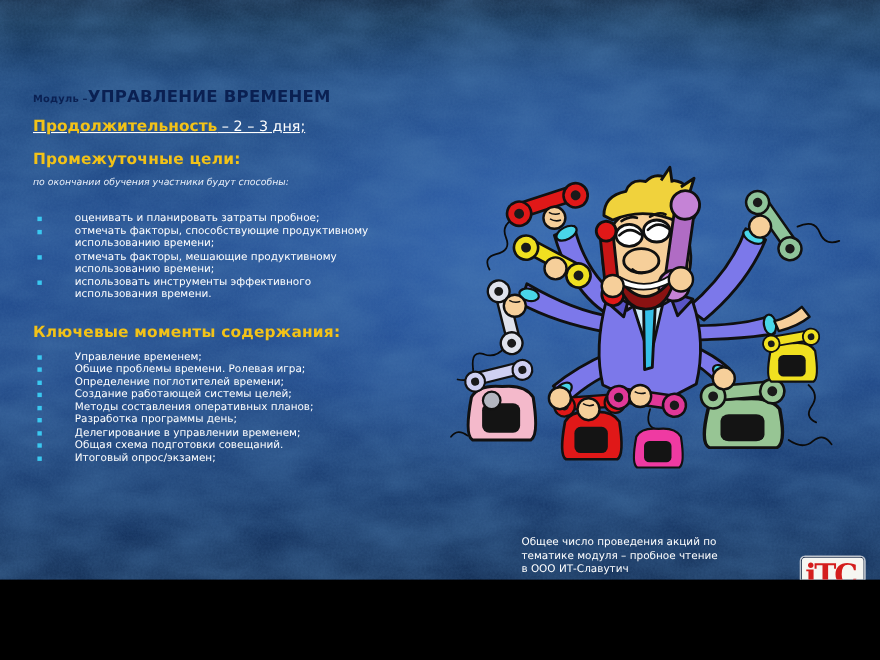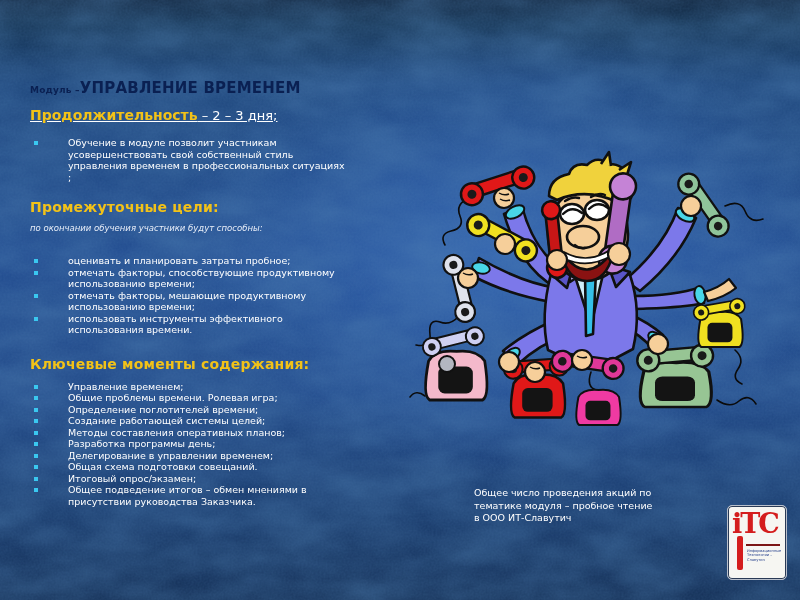--- a/index.html
+++ b/index.html
@@ -1,17 +1,17 @@
 <!DOCTYPE html>
 <html><head>
 <meta charset="utf-8">
 <style>
   html,body{margin:0;padding:0;background:#000;}
   .slide{
-    position:relative;width:800px;height:600px;overflow:hidden;
+    position:relative;width:800px;height:527px;overflow:hidden;
     font-family:"DejaVu Sans","Liberation Sans",sans-serif;
     background:
       radial-gradient(ellipse 540px 360px at 63% 42%, rgba(48,98,178,.9) 0%, rgba(48,98,178,0) 62%),
       linear-gradient(180deg,#0b1d33 0%,#12304f 4%,#173e74 14%,#1c468c 42%,#1a4182 66%,#123263 86%,#0b2348 100%);
   }
   .texture{position:absolute;left:0;top:0;pointer-events:none;}
   
   .content{position:absolute;left:30px;top:78px;width:380px;color:#fff;}
   .title-row{margin:0 0 10px 0;color:#0a2052;font-weight:bold;white-space:nowrap;}
   .title-prefix{font-size:9px;letter-spacing:.2px;}
@@ -68,26 +68,20 @@
   <div class="content">
 
     <div class="title-row">
       <span class="title-prefix">Модуль –</span><span class="title-main">УПРАВЛЕНИЕ ВРЕМЕНЕМ</span>
     </div>
 
     <div class="duration">
       <span class="lbl">Продолжительность</span><span class="val"> – 2 – 3 дня;</span>
     </div>
 
-    <div class="list m-intro">
-      <div class="b">
-        <span class="sq"></span>
-        <span class="bt">Обучение в модуле позволит участникам усовершенствовать свой собственный стиль управления временем в профессиональных ситуациях ;</span>
-      </div>
-    </div>
 
     <h2 class="h-s1">Промежуточные цели:</h2>
     <div class="note">по окончании обучения участники будут способны:</div>
     <div class="list m-s1">
       <div class="b">
           <span class="sq"></span>
           <span class="bt">оценивать и планировать затраты пробное;</span>
         </div>
       <div class="b">
           <span class="sq"></span>
@@ -136,24 +130,20 @@
       <div class="b">
           <span class="sq"></span>
           <span class="bt">Общая схема подготовки совещаний.</span>
         </div>
     </div>
 
     <div class="list">
       <div class="b">
           <span class="sq"></span>
           <span class="bt">Итоговый опрос/экзамен;</span>
-        </div>
-      <div class="b">
-          <span class="sq"></span>
-          <span class="bt">Общее подведение итогов – обмен мнениями в присутствии руководства Заказчика.</span>
         </div>
     </div>
   </div>
 
   <svg class="illu" viewBox="0 0 390 300" aria-hidden="true">
     <defs>
       <g id="hs" stroke="#111" stroke-width="2.4">
         <rect x="-28" y="-7" width="56" height="13" rx="6" fill="currentColor"></rect>
         <circle cx="-27" cy="2" r="11" fill="currentColor"></circle>
         <circle cx="27" cy="2" r="11" fill="currentColor"></circle>

